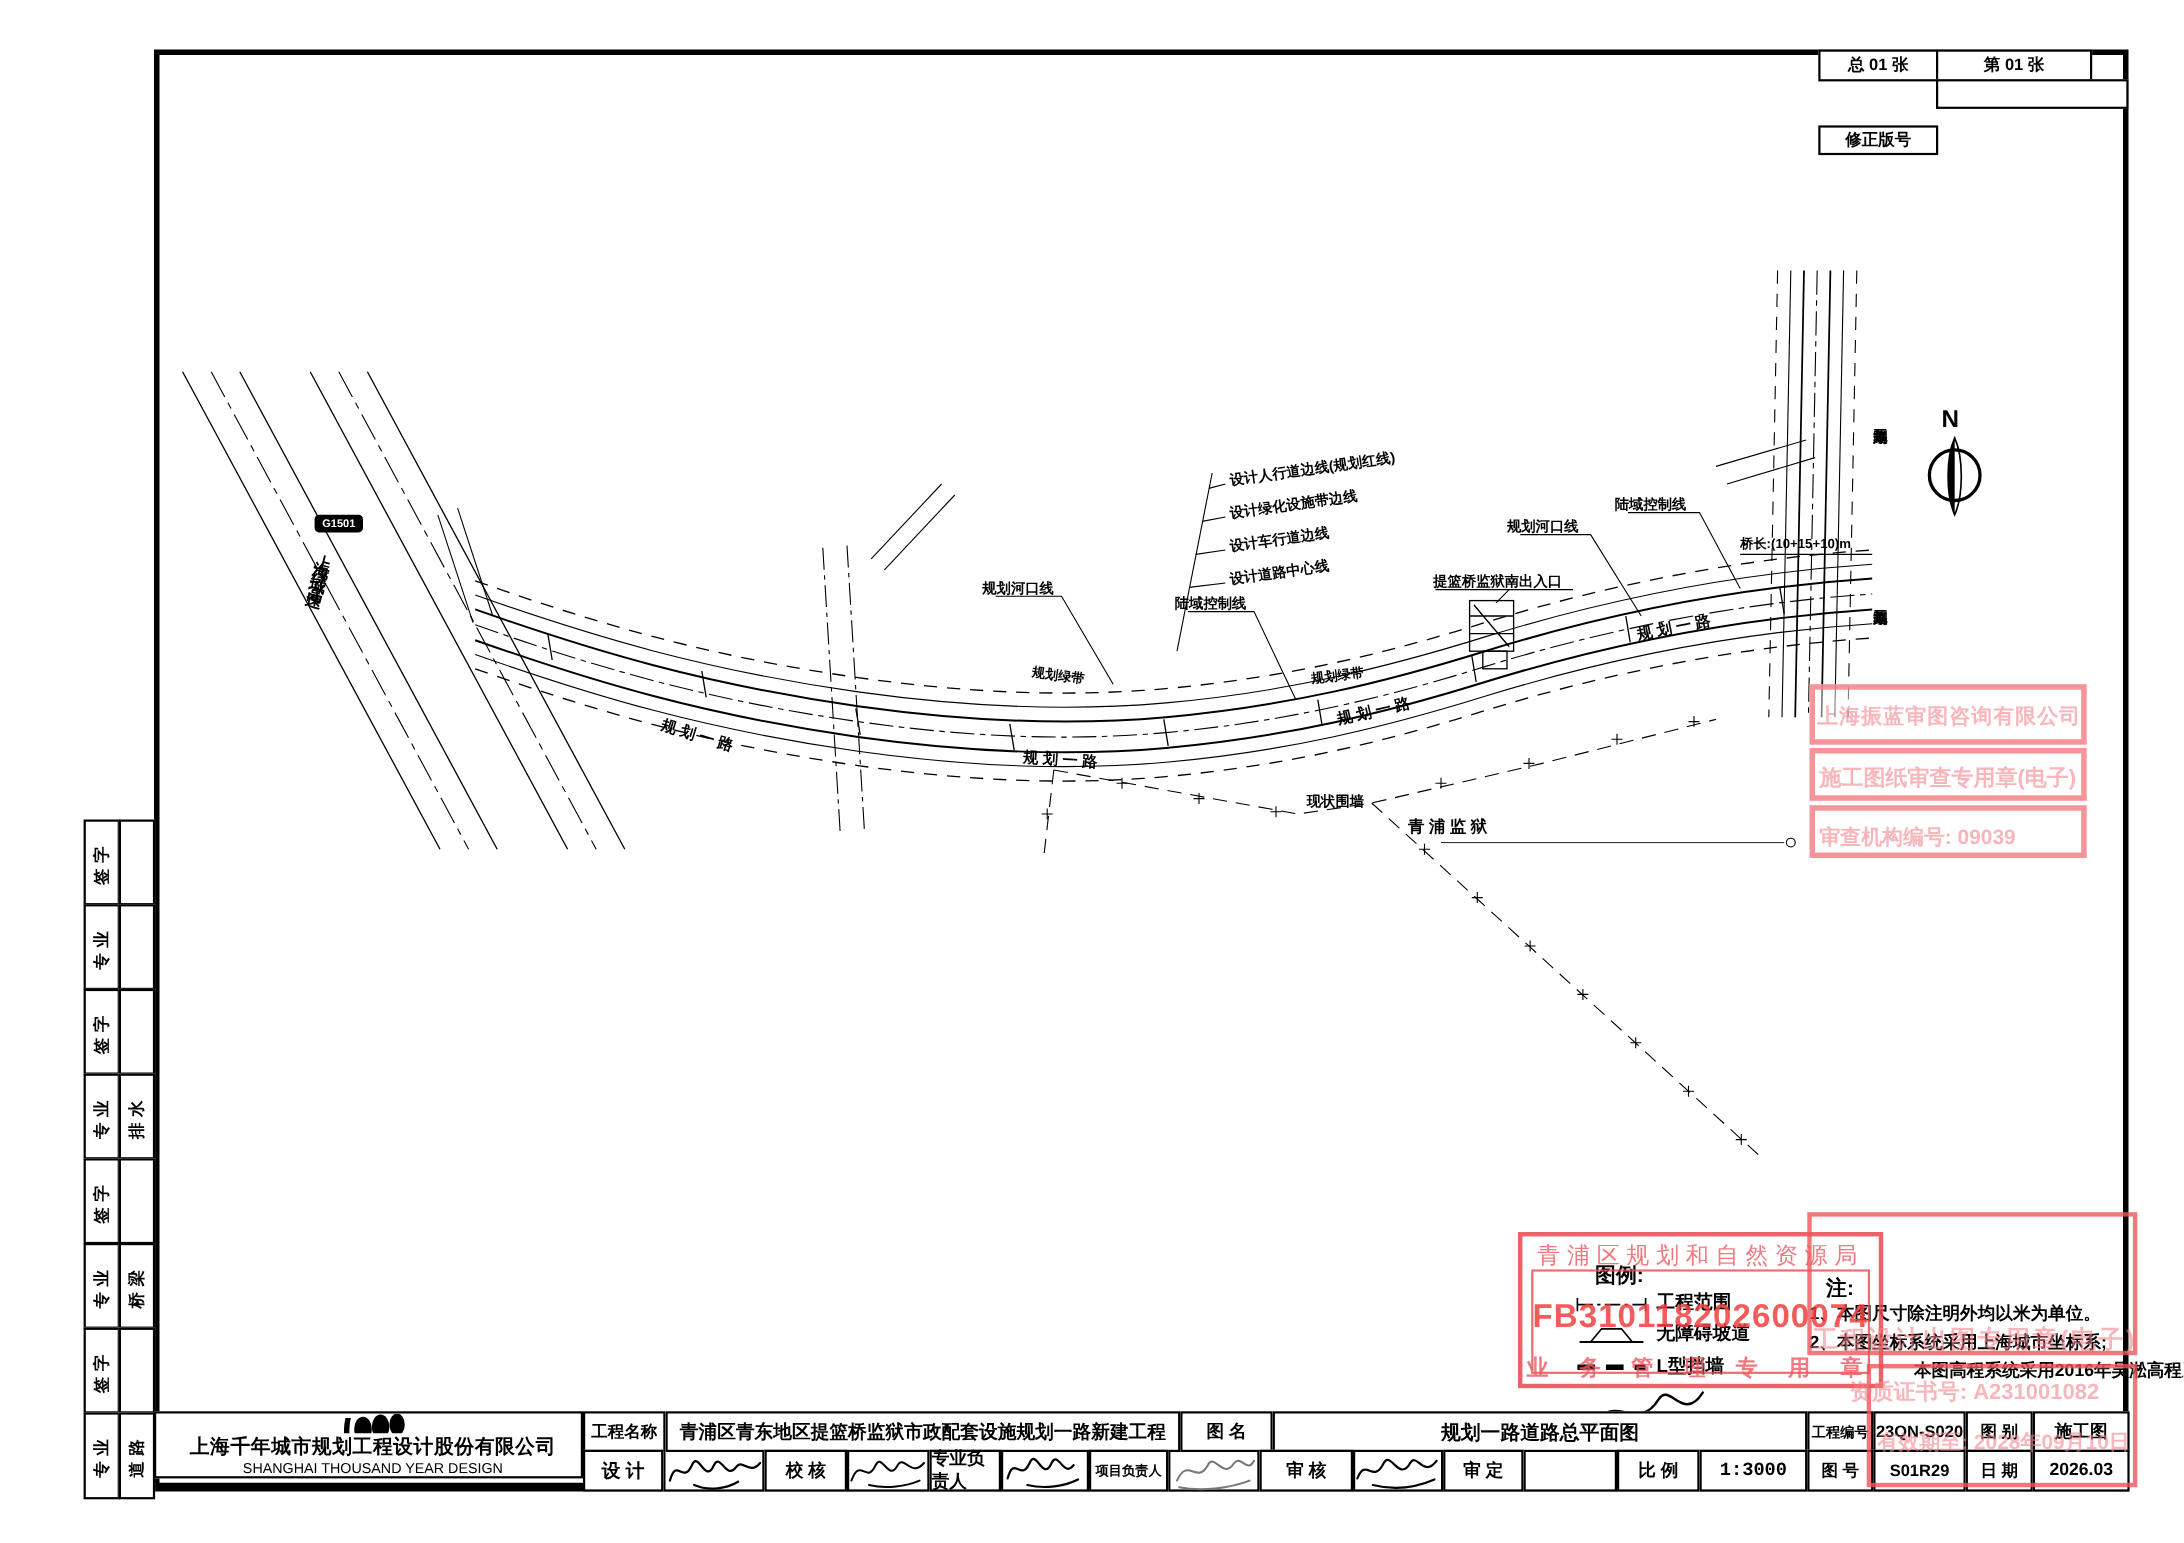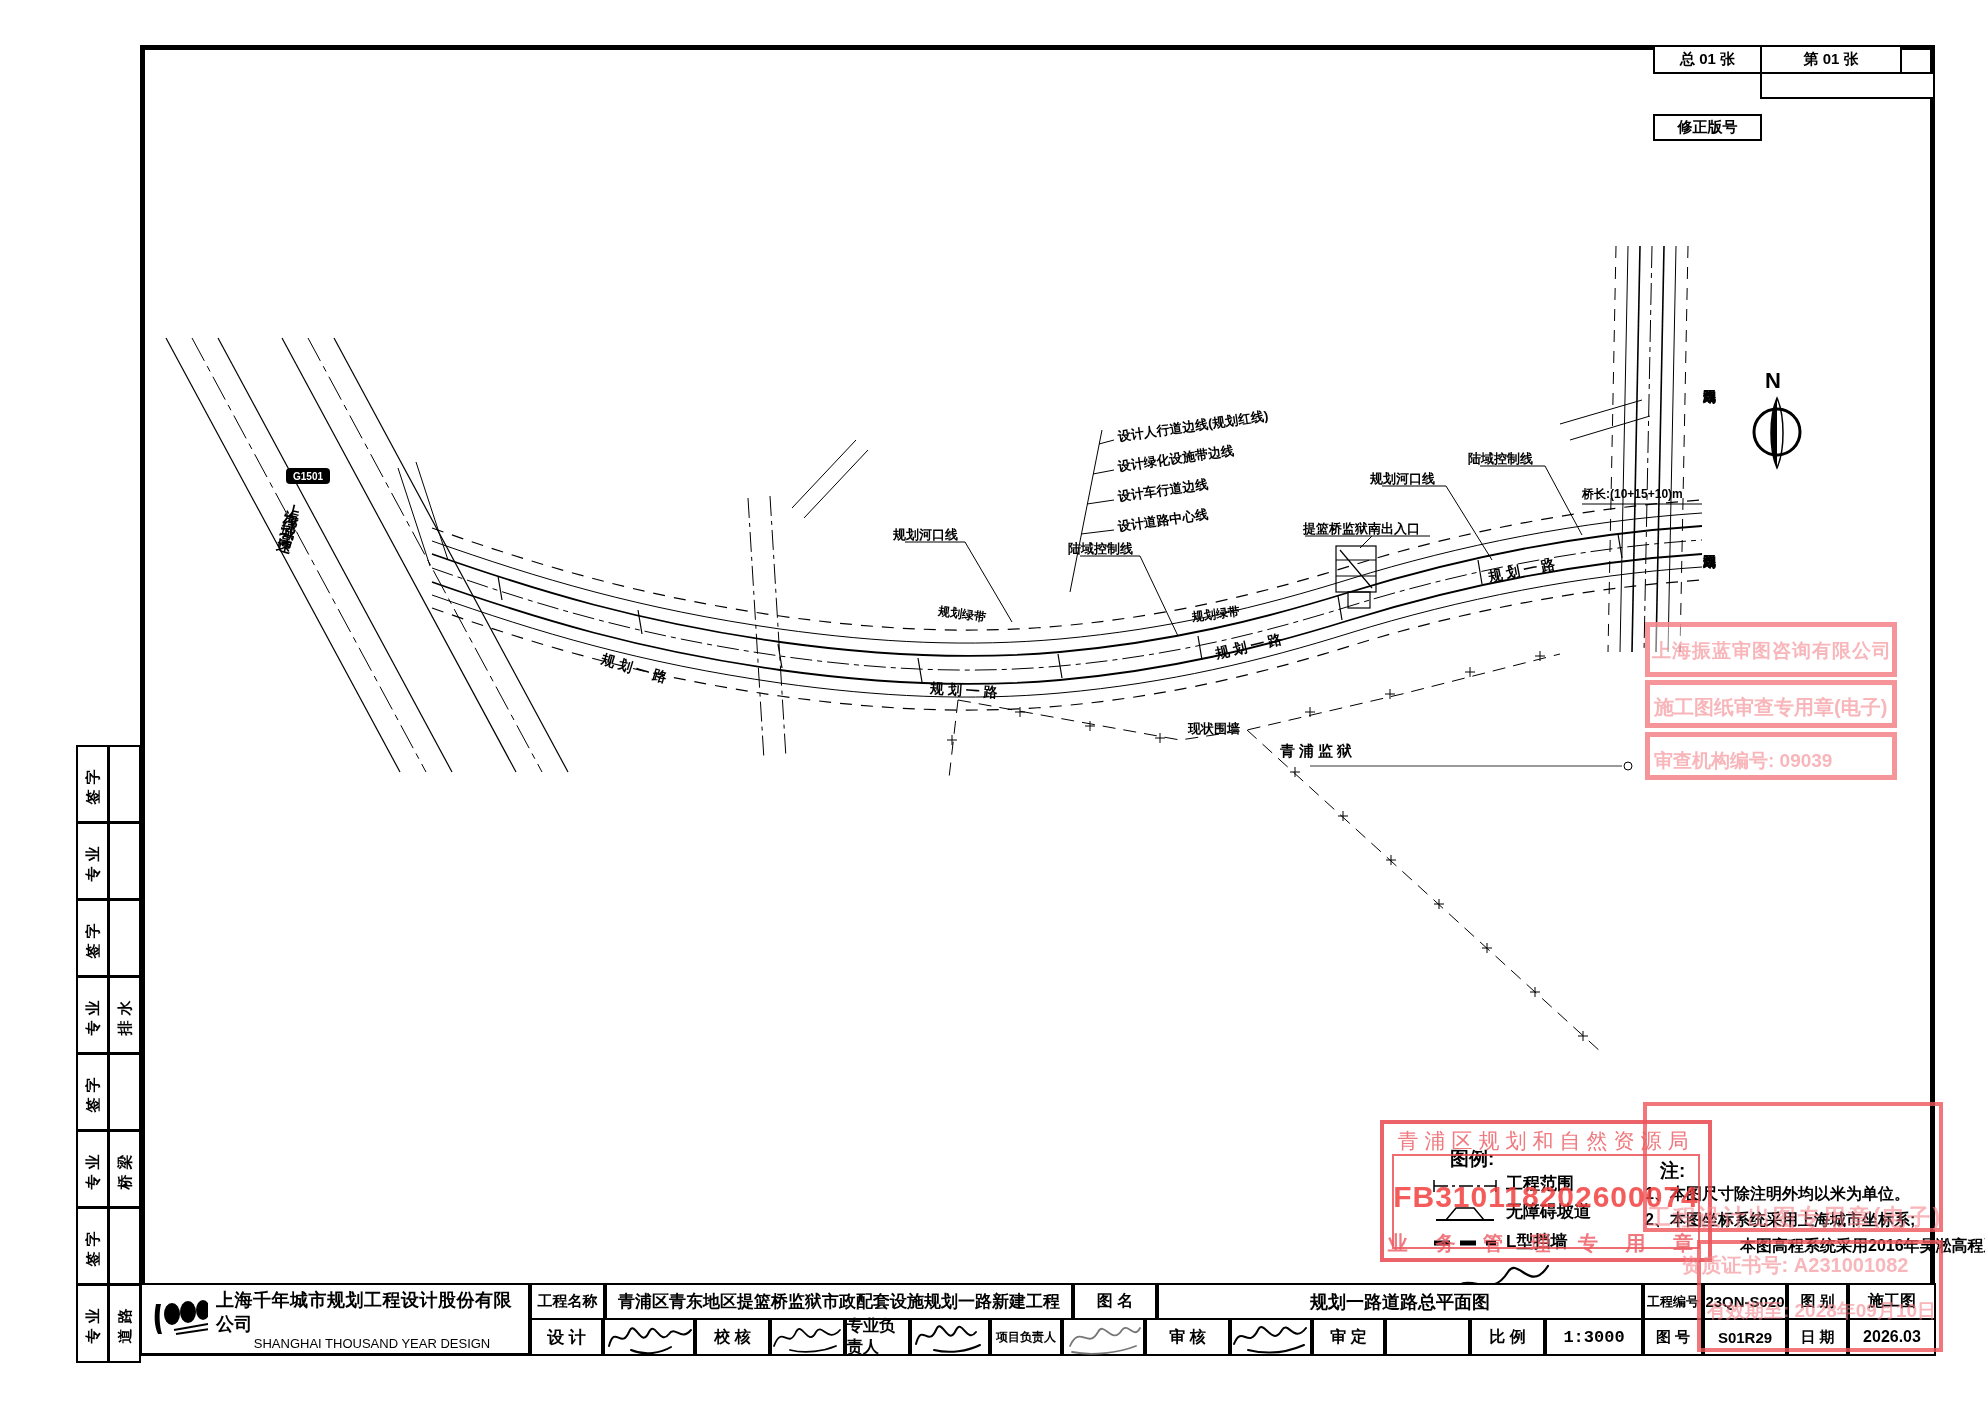--- a/index.html
+++ b/index.html
@@ -290,21 +290,21 @@
   <div class="stamptext faintpink" style="left:1654px;top:694px;font-size:20px;font-weight:bold;">施工图纸审查专用章(电子)</div>
   <div class="stampbox" style="left:1645px;top:732px;width:252px;height:48px;border:5px solid rgba(242,122,127,0.8);background:rgba(255,255,255,0.5);"></div>
   <div class="stamptext faintpink" style="left:1654px;top:748px;font-size:19px;font-weight:bold;">审查机构编号: 09039</div>
 
   <div class="stampbox" style="left:1643px;top:1102px;width:300px;height:130px;border:4px solid rgba(238,85,90,0.8);"></div>
   <div class="stampbox" style="left:1697px;top:1240px;width:246px;height:112px;border:4px solid rgba(238,85,90,0.8);"></div>
   <div class="stamptext faintpink" style="left:1640px;top:1202px;width:310px;text-align:center;font-size:23px;font-weight:bold;letter-spacing:2px;">工程设计出图专用章(电子)</div>
   <div class="stamptext faintpink" style="left:1640px;top:1252px;width:310px;text-align:center;font-size:20px;font-weight:bold;">资质证书号: A231001082</div>
   <div class="stamptext faintpink" style="left:1700px;top:1298px;width:243px;text-align:center;font-size:19px;font-weight:bold;">有效期至: 2028年09月10日</div>
 
-  <div class="cell" style="left:140px;top:1283px;width:390px;height:72px;z-index:4;justify-content:flex-start;">
+  <div class="cell" style="left:140px;top:1283px;width:390px;height:61px;z-index:4;justify-content:flex-start;flex-direction:column;">
     <svg width="62" height="38" style="margin-left:8px;">
       <path d="M6,4 C4,14 4,26 8,34 L12,34 C9,24 9,12 11,4 Z" fill="#000"></path>
       <ellipse cx="22" cy="14" rx="8" ry="11" fill="#000"></ellipse>
       <ellipse cx="38" cy="12" rx="8" ry="11" fill="#000"></ellipse>
       <ellipse cx="53" cy="10" rx="7" ry="10" fill="#000"></ellipse>
       <path d="M24,30 L58,24 M26,34 L60,29" stroke="#000" stroke-width="2"></path>
     </svg>
     <div style="margin-left:8px;">
       <div style="font-size:18px;font-weight:bold;letter-spacing:0.5px;">上海千年城市规划工程设计股份有限公司</div>
       <div style="font-size:13px;text-align:center;">SHANGHAI THOUSAND YEAR DESIGN</div>

